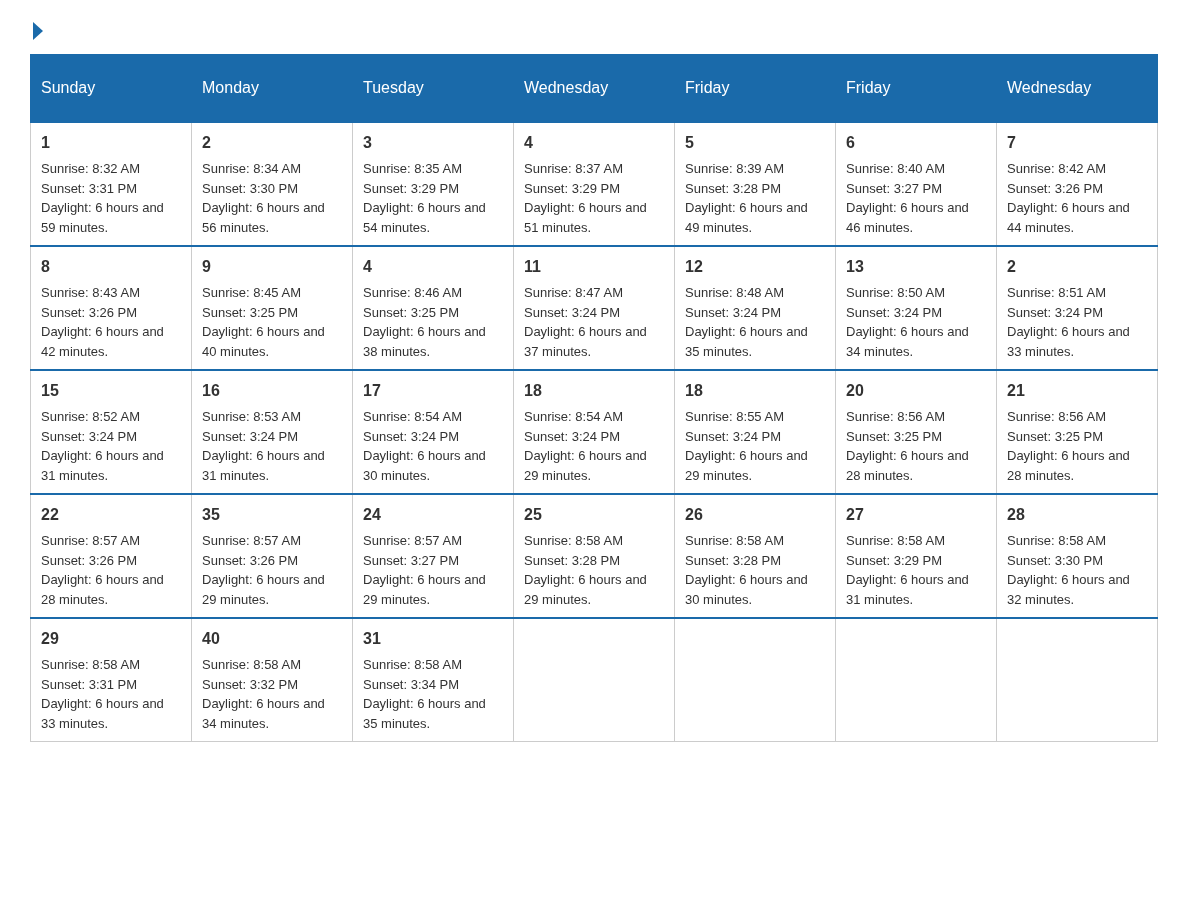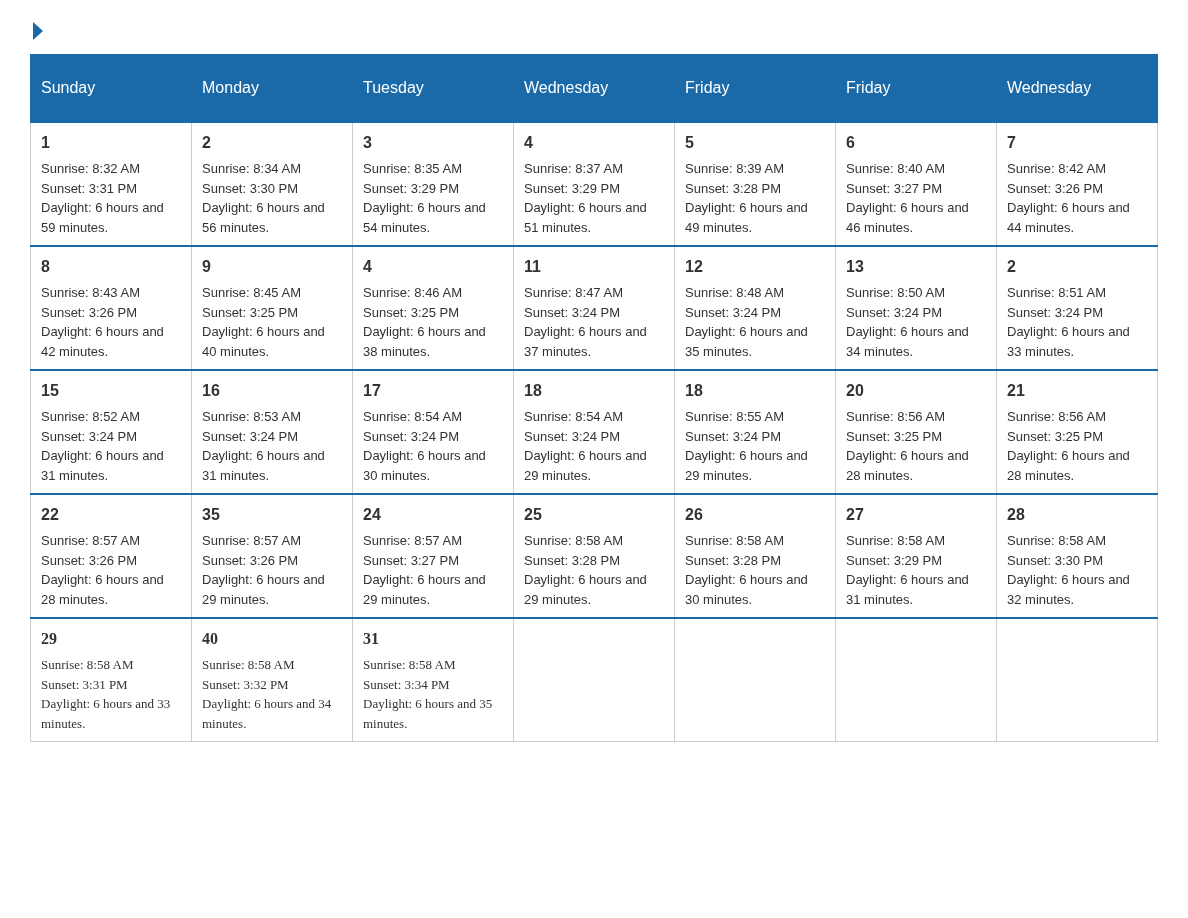--- a/index.html
+++ b/index.html
@@ -88,21 +88,20 @@
       font-size: 16px;
       font-weight: bold;
       display: block;
       margin-bottom: 4px;
     }
     .calendar tr {
       border-bottom: 2px solid #1a6aaa;
     }
     .calendar tbody tr:last-child {
       border-bottom: 1px solid #ccc;
-      font-family: Liberation Serif, serif;
     }
     .empty-cell {
       background: #fff;
     }
   </style>
 </head>
 <body>
 
 <div class="header">
   <div class="logo">

